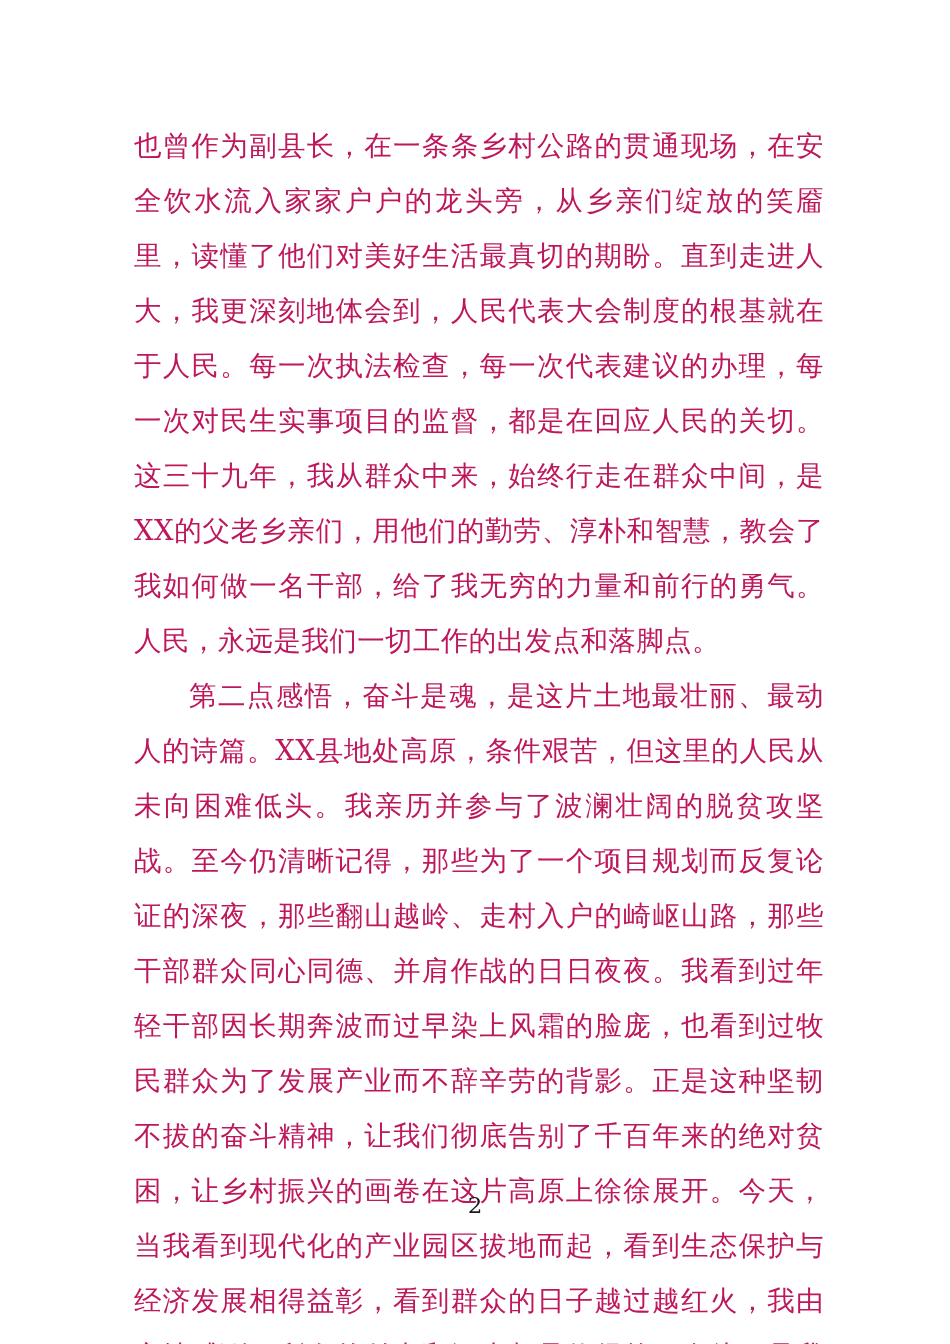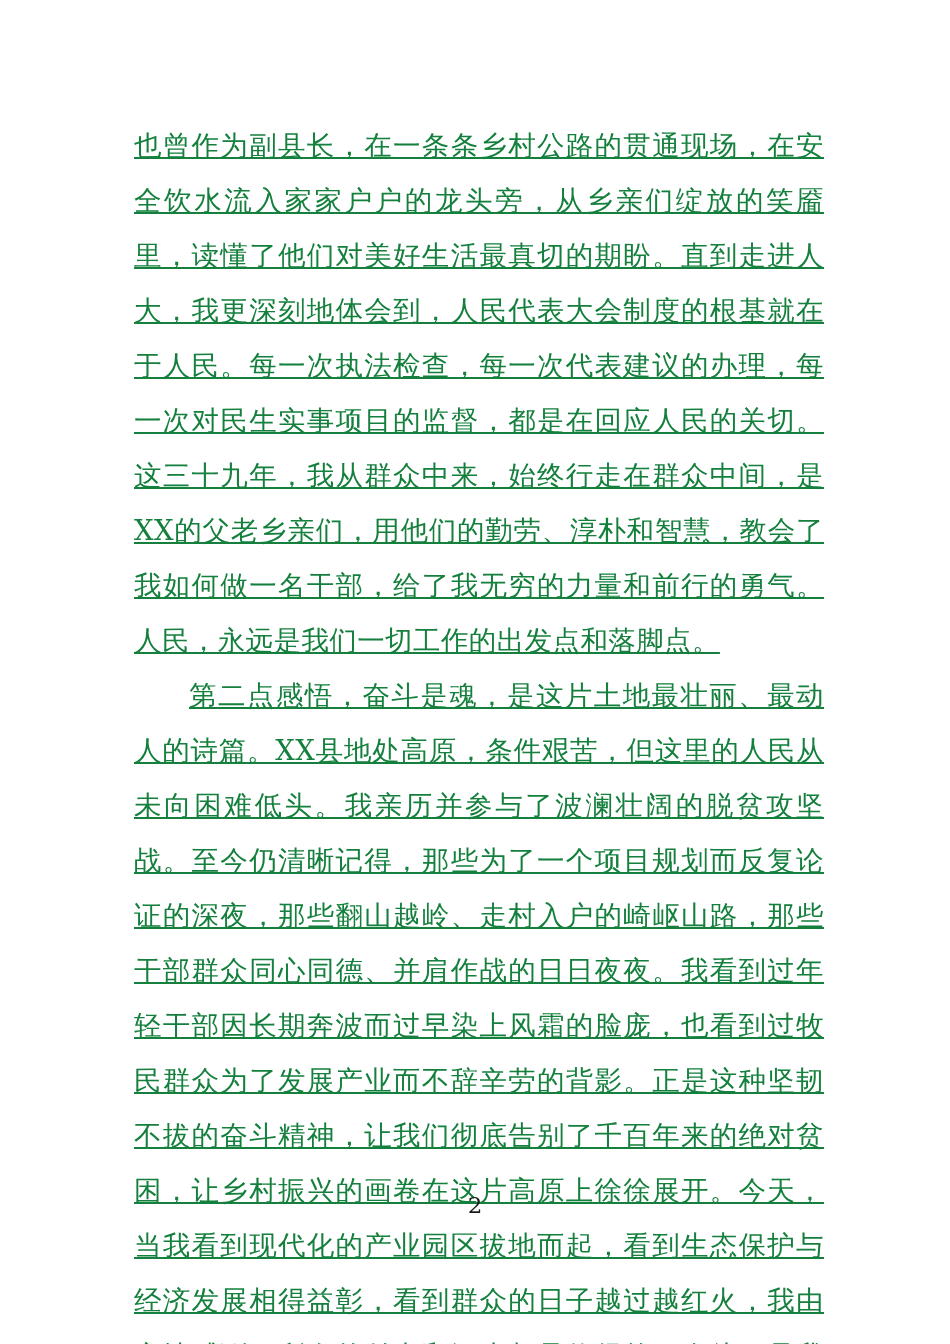--- a/index.html
+++ b/index.html
@@ -19,26 +19,25 @@
   .content {
     position: absolute;
     left: 134px;
     top: 118px;
     width: 690px;
   }
   .para {
     margin: 0 0 0 0;
     font-size: 27.5px;
     line-height: 55px;
-    color: #15803d;
+    color: #be185d;
     text-align: justify;
     text-justify: inter-ideograph;
     letter-spacing: 0.4px;
     font-family: "DejaVu Serif", "Liberation Serif", serif;
-    text-decoration: underline;
   }
   .para.indent {
     text-indent: 2em;
   }
   .page-number {
     position: absolute;
     left: 0;
     right: 0;
     top: 1192px;
     text-align: center;

